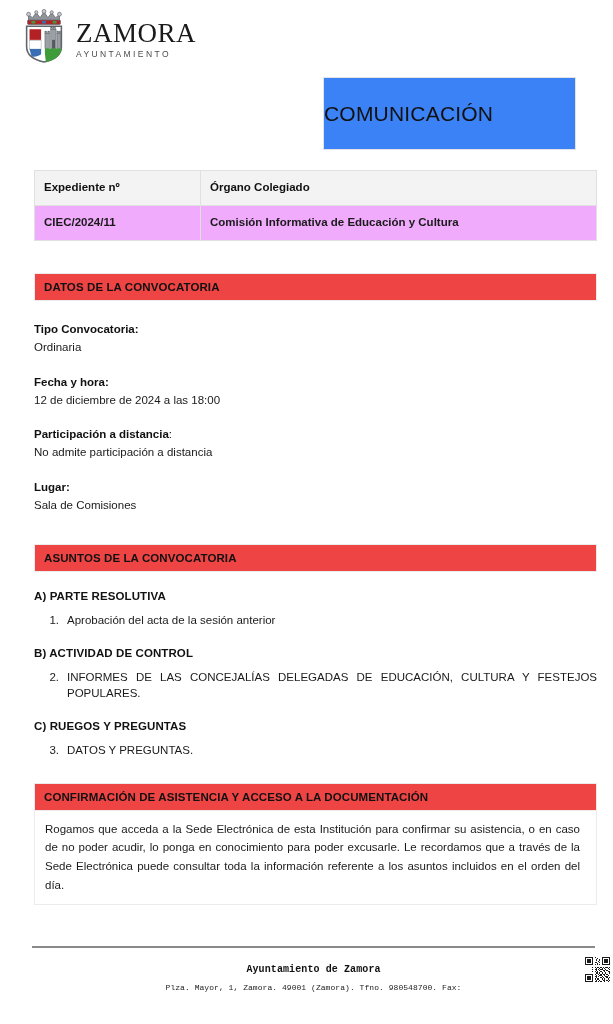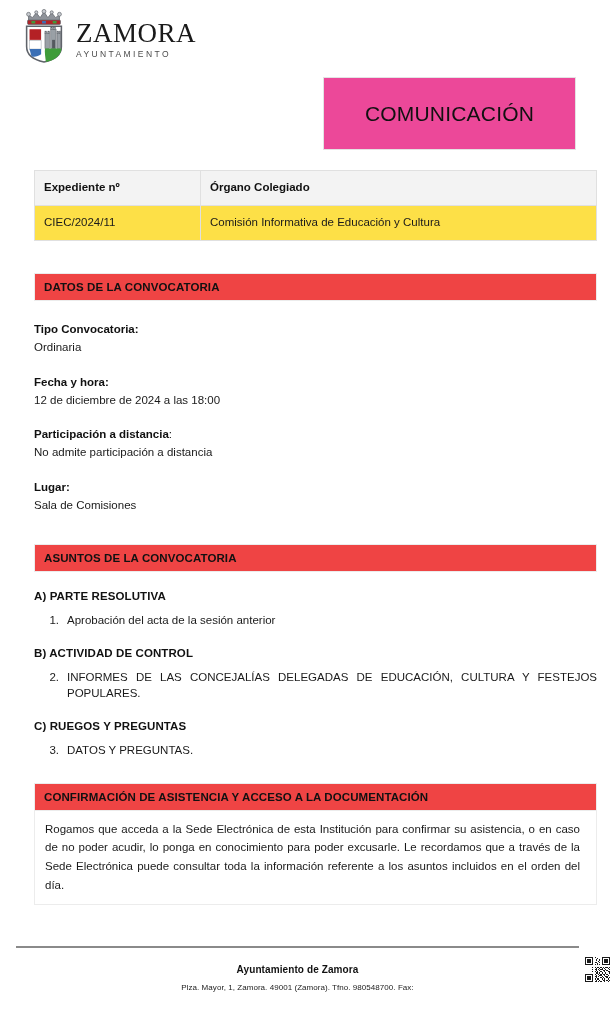--- a/index.html
+++ b/index.html
@@ -69,25 +69,25 @@
     margin-top: 3px;
     line-height: 1;
   }
 
   .comunicacion-box {
     position: absolute;
     left: 323px;
     top: 77px;
     width: 253px;
     height: 73px;
-    background: #ec4899;
+    background: #3b82f6;
     border: 1px solid #e3e3e3;
     display: flex;
     align-items: center;
-    justify-content: center;
+    justify-content: flex-start;
     box-sizing: border-box;
   }
   .comunicacion-box span {
     font-size: 21px;
     color: #111111;
     letter-spacing: 0.2px;
   }
 
   
   .content {
@@ -113,22 +113,22 @@
     line-height: 1.35;
   }
   .exp-table th {
     background: #f3f3f3;
     font-weight: bold;
     font-size: 11.5px;
     color: #111;
     height: 22px;
   }
   .exp-table td {
-    background: #fde047;
-    font-weight: normal;
+    background: #f0abfc;
+    font-weight: bold;
     color: #1a1a1a;
     height: 22px;
   }
   .col-exp { width: 148px; }
 
   
   .section-bar {
     background: #ef4444;
     border: 1px solid #ececec;
     box-sizing: border-box;
@@ -205,24 +205,25 @@
     font-size: 11.5px;
     line-height: 1.62;
     color: #1a1a1a;
     text-align: justify;
     text-justify: inter-word;
   }
 
   
   .doc-footer {
     position: absolute;
-    left: 16px;
+    left: 32px;
     top: 946px;
     width: 563px;
     text-align: center;
+    font-family: Liberation Mono, monospace;
   }
   .footer-rule {
     height: 0;
     border-top: 2px solid #8a8a8a;
     margin-bottom: 16px;
   }
   .footer-org {
     font-size: 10px;
     font-weight: bold;
     color: #111111;

